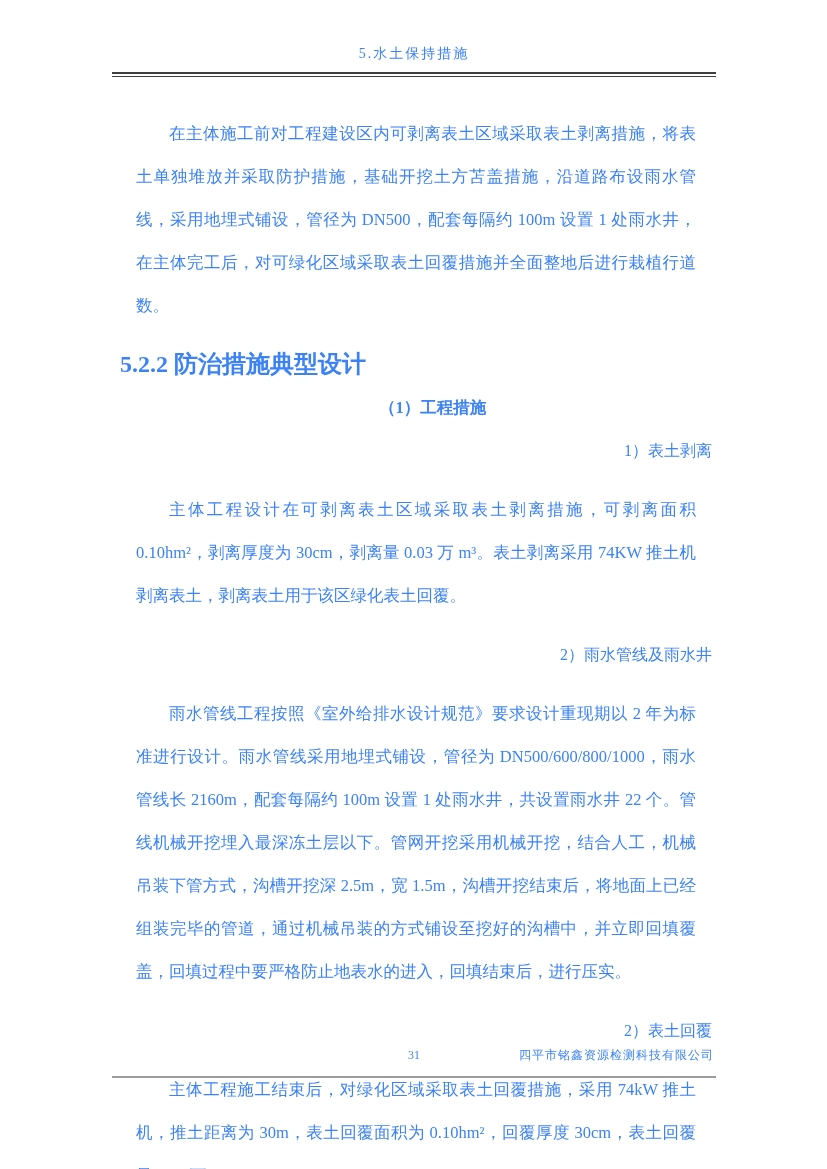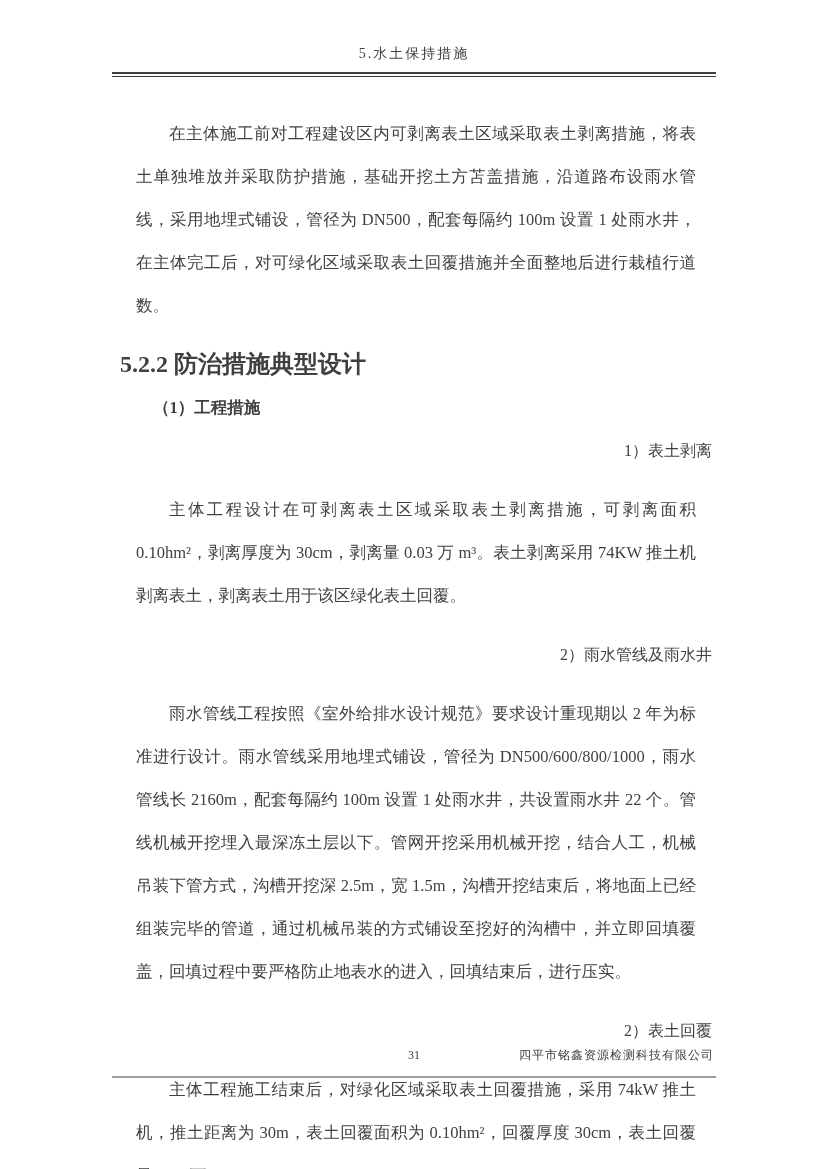--- a/index.html
+++ b/index.html
@@ -6,21 +6,21 @@
     margin: 0;
     padding: 0;
     background: #ffffff;
   }
   .page {
     position: relative;
     width: 827px;
     height: 1169px;
     background: #ffffff;
     font-family: "Liberation Serif", "DejaVu Serif", serif;
-    color: #404040;
+    color: #3b82f6;
     overflow: hidden;
   }
   
   .header {
     position: absolute;
     top: 44px;
     left: 112px;
     width: 604px;
     text-align: center;
   }
@@ -54,21 +54,21 @@
     font-size: 24px;
     line-height: 43px;
     text-align: left;
   }
   .heading-2 {
     margin: 0;
     font-weight: bold;
     font-size: 16.5px;
     line-height: 43px;
     text-indent: 2em;
-    text-align: left;
+    text-align: center;
   }
   .heading-3 {
     margin: 0;
     font-size: 16px;
     line-height: 43px;
     text-indent: 2em;
     text-align: right;
   }
 
   

